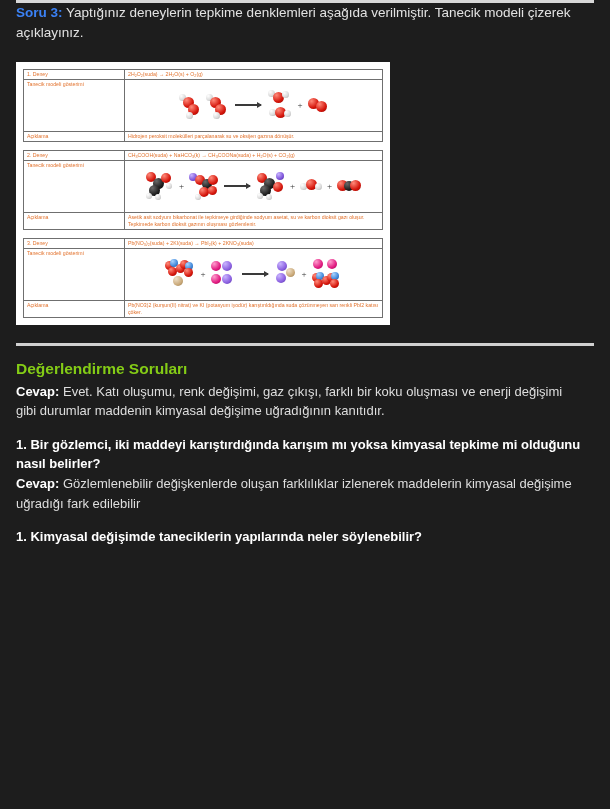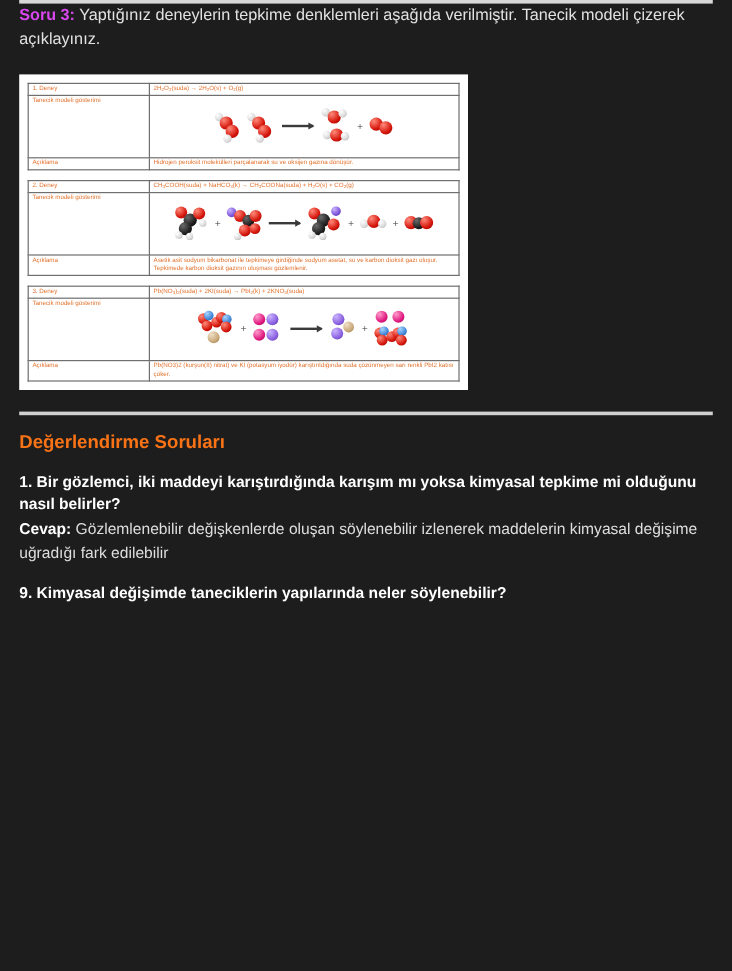--- a/index.html
+++ b/index.html
@@ -30,21 +30,21 @@
     margin: 14px 0 16px 0;
     letter-spacing: 0.1px;
   }
   p.intro {
     font-size: 13.5px;
     line-height: 1.5;
     color: #e2e2e2;
     margin: 0 0 18px 0;
     max-width: 560px;
   }
-  p.intro b { color: #d946ef; }
+  p.intro b { color: #3b82f6; }
 
   
   .worksheet {
     background: #ffffff;
     width: 374px;
     padding: 7px 6px 7px 7px;
     margin: 0 0 0 0;
   }
   table.exp {
     border-collapse: collapse;
@@ -101,21 +101,21 @@
   .K  { background: radial-gradient(circle at 32% 28%, #ff9ccd, #e0187f 62%, #96104f); }
   .N  { background: radial-gradient(circle at 32% 28%, #a8d4ff, #3f86d8 62%, #1d4e8e); }
   .Pb { background: radial-gradient(circle at 32% 28%, #efe0c8, #c9a878 62%, #8e7244); }
 
   
   .divider {
     height: 3px; background: #d0d0d0;
     width: 578px; margin: 18px 0 14px 0;
   }
   h2.section-title {
-    font-size: 15.5px; font-weight: bold; color: #f97316;
+    font-size: 15.5px; font-weight: bold; color: #84cc16;
     margin: 0 0 4px 0;
   }
   .qa { margin-bottom: 15px; max-width: 566px; }
   .q {
     font-size: 13px; font-weight: bold; color: #ffffff;
     line-height: 1.45; margin: 0 0 1px 0;
   }
   .a {
     font-size: 13px; color: #dedede; line-height: 1.5; margin: 0;
   }
@@ -309,26 +309,29 @@
     </tbody>
       </table>
 
   </div>
 
   <div class="divider"></div>
 
   <h2 class="section-title">Değerlendirme Soruları</h2>
 
   <div class="qa">
+    <p class="a">
+      <b>Cevap:</b><span> Evet. Katı oluşumu, renk değişimi, gaz çıkışı, farklı bir koku oluşması ve enerji değişimi gibi durumlar maddenin kimyasal değişime uğradığının kanıtıdır.</span>
+    </p>
   </div>
 
   <div class="qa">
     <p class="q">1. Bir gözlemci, iki maddeyi karıştırdığında karışım mı yoksa kimyasal tepkime mi olduğunu nasıl belirler?</p>
     <p class="a">
-      <b>Cevap:</b><span> Gözlemlenebilir değişkenlerde oluşan söylenebilir izlenerek maddelerin kimyasal değişime uğradığı fark edilebilir</span>
+      <b>Cevap:</b><span> Gözlemlenebilir değişkenlerde oluşan farklılıklar izlenerek maddelerin kimyasal değişime uğradığı fark edilebilir</span>
     </p>
   </div>
 
   <div class="qa">
-    <p class="q">9. Kimyasal değişimde taneciklerin yapılarında neler söylenebilir?</p>
+    <p class="q">1. Kimyasal değişimde taneciklerin yapılarında neler söylenebilir?</p>
   </div>
 
 </div>
 
 </body></html>

